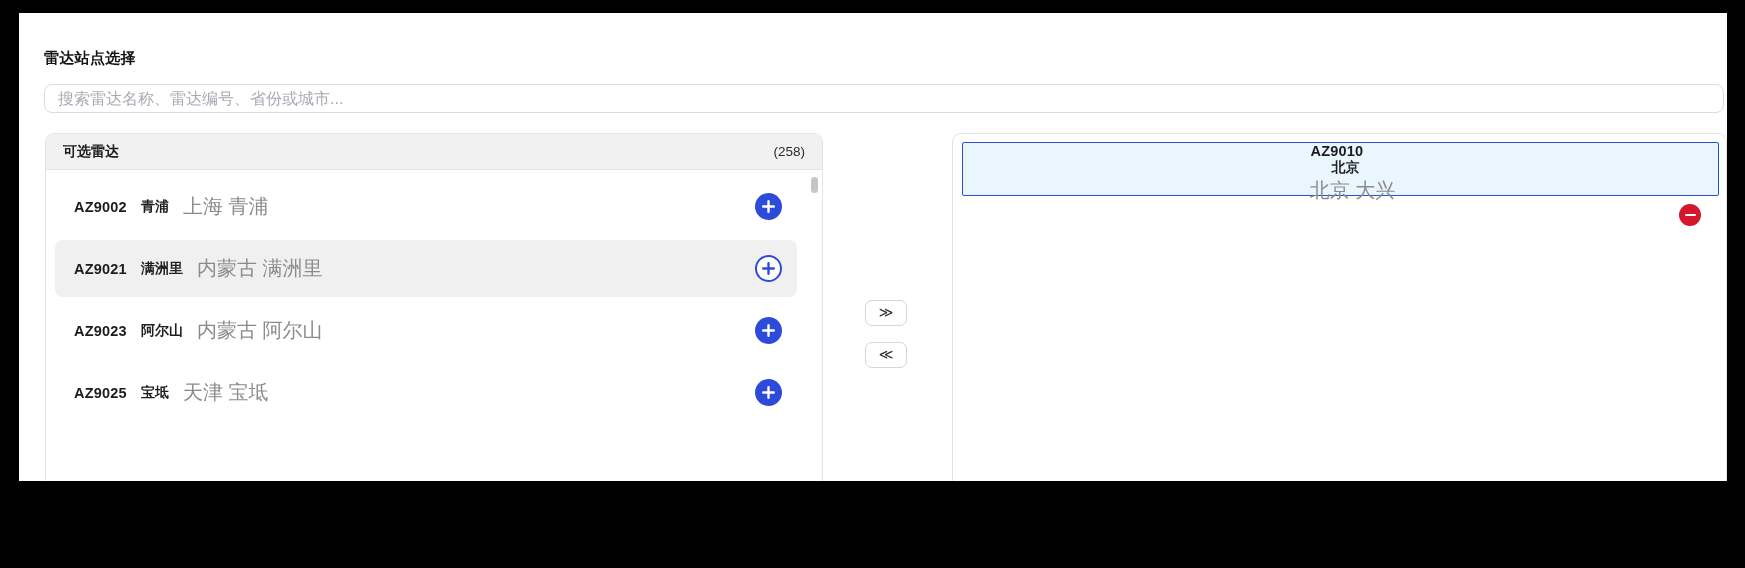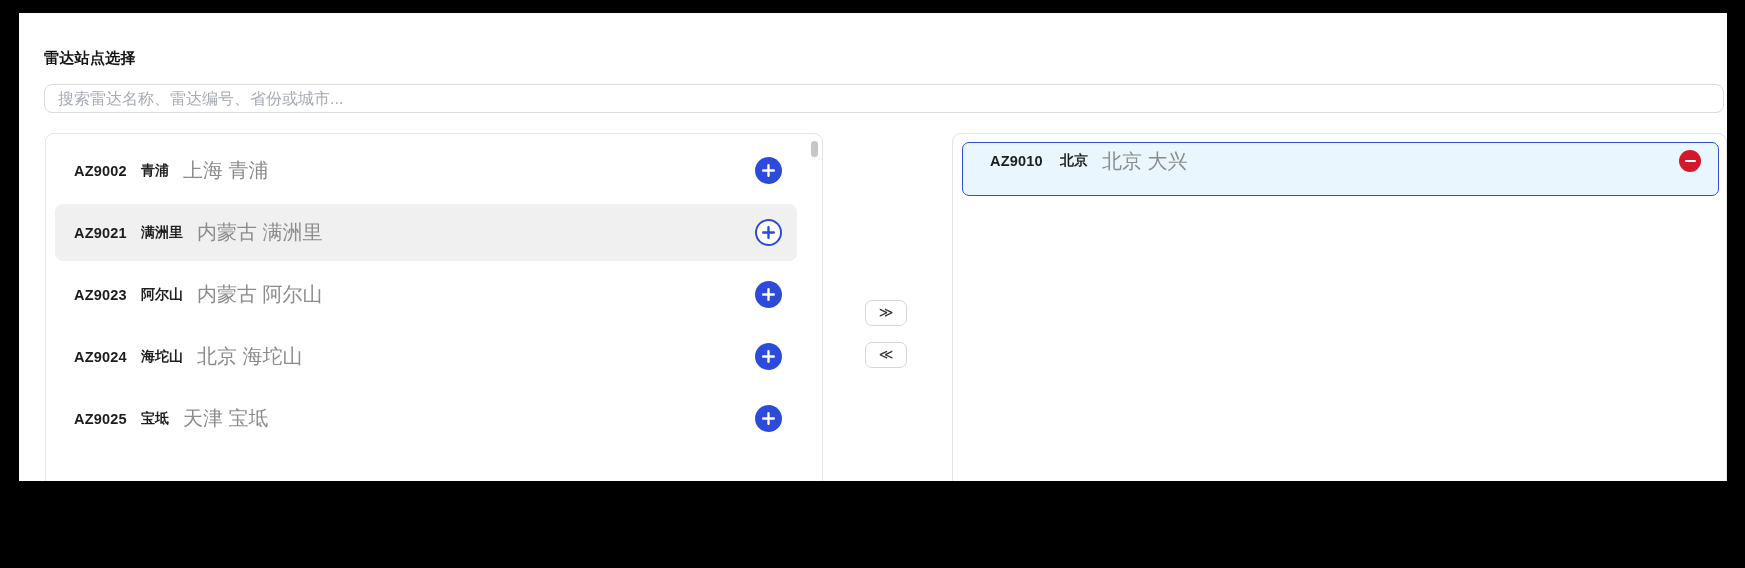--- a/index.html
+++ b/index.html
@@ -42,22 +42,22 @@
   .scroll-thumb { position: absolute; right: 4px; top: 7px; width: 7px; height: 16px;
     background: #c6c6c6; border-radius: 4px; }
 
   .transfer-btn { position: absolute; left: 846px; width: 42px; height: 26px;
     background: #fff; border: 1px solid #d6d6d6; border-radius: 7px; cursor: pointer;
     display: flex; align-items: center; justify-content: center;
     font-size: 14px; color: #333; font-family: "DejaVu Sans", sans-serif; padding: 0 0 2px 0; }
   .transfer-to-right { top: 287px; }
   .transfer-to-left  { top: 329px; }
 
-  .selected-card { height: 54px; margin-bottom: 11px; border: 1.5px solid #2b50d8; border-radius: 7px;
-    background: #eaf6fd; display: flex; align-items: center; padding: 0 17px 16px 27px; }
+  .selected-card { height: 54px; margin-bottom: 11px; border: 1.5px solid #2b50d8; border-radius: 2px;
+    background: #eaf6fd; display: flex; align-items: center; padding: 0 17px 16px 27px; flex-direction: column; }
   .selected-card .rid { width: 70px; }
 
   .remove-btn { margin-left: auto; flex: none; width: 22px; height: 22px; border-radius: 50%;
     background: #d5172b; border: none; display: flex; align-items: center; justify-content: center;
     cursor: pointer; padding: 0; }
   .minus-bar { width: 11px; height: 2.5px; background: #fff; border-radius: 2px; display: block; }
 
   .edge-handle { position: absolute; left: -30px; top: 492px; width: 38px; height: 52px;
     background: #fff; border: 1px solid #d9d9d9; border-radius: 9px;
     display: flex; align-items: center; justify-content: flex-end; padding-right: 3px;
@@ -66,20 +66,24 @@
 </head>
 <body>
 
 <div class="page">
 
   <div class="page-title">雷达站点选择</div>
 
   <input class="search-input" type="text" placeholder="搜索雷达名称、雷达编号、省份或城市..." style="">
 
   <div class="panel panel-left">
+    <div class="panel-header">
+      <span class="panel-title">可选雷达</span>
+      <span class="panel-count">(258)</span>
+    </div>
     <div class="panel-body">
 
         <div class="radar-row">
           <span class="rid">AZ9002</span>
           <span class="rname">青浦</span>
           <span class="rloc">上海 青浦</span>
           <button class="add-btn">
             <svg width="13" height="13" viewBox="0 0 13 13">
               <path d="M6.5 1.2v10.6M1.2 6.5h10.6" stroke="currentColor" stroke-width="2.4" stroke-linecap="round" fill="none"></path>
             </svg>
@@ -101,30 +105,20 @@
           <span class="rid">AZ9023</span>
           <span class="rname">阿尔山</span>
           <span class="rloc">内蒙古 阿尔山</span>
           <button class="add-btn">
             <svg width="13" height="13" viewBox="0 0 13 13">
               <path d="M6.5 1.2v10.6M1.2 6.5h10.6" stroke="currentColor" stroke-width="2.4" stroke-linecap="round" fill="none"></path>
             </svg>
           </button>
         </div>
 
-        <div class="radar-row">
-          <span class="rid">AZ9024</span>
-          <span class="rname">海坨山</span>
-          <span class="rloc">北京 海坨山</span>
-          <button class="add-btn">
-            <svg width="13" height="13" viewBox="0 0 13 13">
-              <path d="M6.5 1.2v10.6M1.2 6.5h10.6" stroke="currentColor" stroke-width="2.4" stroke-linecap="round" fill="none"></path>
-            </svg>
-          </button>
-        </div>
 
         <div class="radar-row">
           <span class="rid">AZ9025</span>
           <span class="rname">宝坻</span>
           <span class="rloc">天津 宝坻</span>
           <button class="add-btn">
             <svg width="13" height="13" viewBox="0 0 13 13">
               <path d="M6.5 1.2v10.6M1.2 6.5h10.6" stroke="currentColor" stroke-width="2.4" stroke-linecap="round" fill="none"></path>
             </svg>
           </button>

